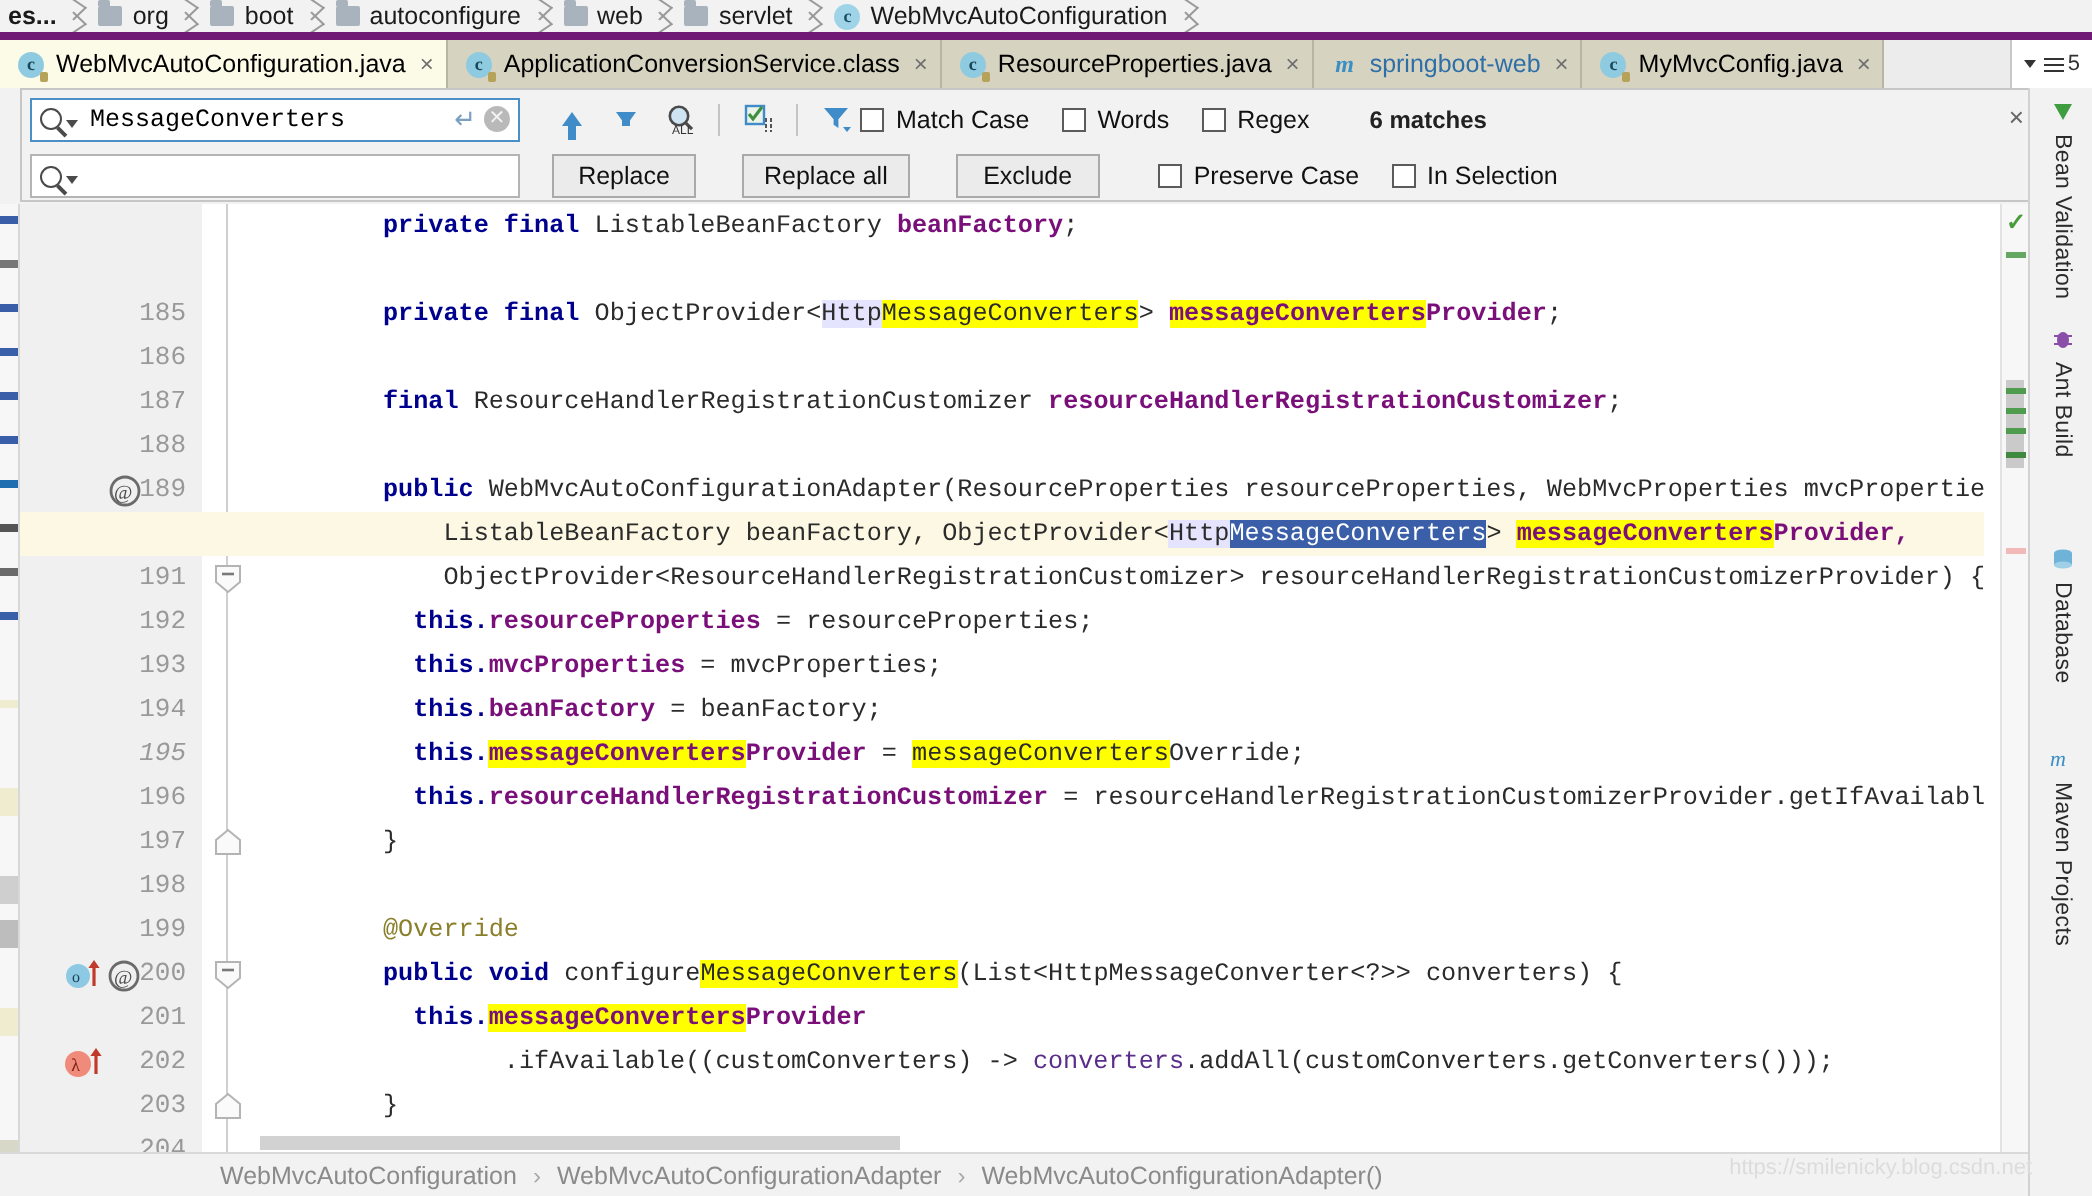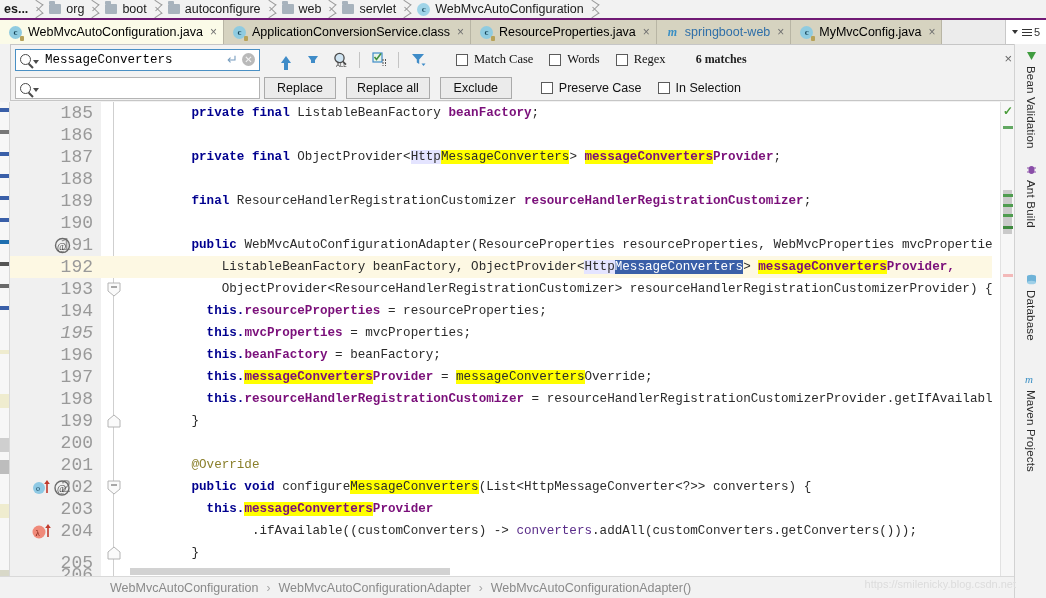--- a/index.html
+++ b/index.html
@@ -3,21 +3,21 @@
 <meta charset="utf-8">
 <style>
   * { box-sizing: border-box; margin:0; padding:0; }
   html,body { width:1046px; height:598px; overflow:hidden; background:#fff;
     font-family:"Liberation Sans", sans-serif; font-size:12px; color:#000; }
   #app { position:relative; width:1046px; height:598px; background:#f2f2f2; }
 
   
   .navbar { position:absolute; left:0; top:0; width:1046px; height:20px;
     background:#f2f2f2; display:flex; align-items:center; padding-left:0px;
-    border-bottom:2px solid #701a75; overflow:hidden; }
+    border-bottom:4px solid #701a75; overflow:hidden; }
   .crumb { display:flex; align-items:center; height:20px; padding:0 4px 0 4px;
     font-size:12.5px; color:#1a1a1a; white-space:nowrap; position:relative; }
   .crumb .sep { display:inline-block; width:10px; height:20px; margin-left:3px; position:relative; }
   .crumb .sep::before{ content:""; position:absolute; left:1px; top:2px; width:8px; height:8px;
      border-top:1px solid #9a9a9a; border-right:1px solid #9a9a9a;
      transform:rotate(34deg) skewX(-12deg); }
   .crumb .sep::after{ content:""; position:absolute; left:1px; top:9px; width:8px; height:8px;
      border-bottom:1px solid #9a9a9a; border-right:1px solid #9a9a9a;
      transform:rotate(-34deg) skewX(12deg); }
   .ic-folder { width:12px; height:10px; margin-right:5px; position:relative; flex:none;
@@ -72,40 +72,40 @@
   .findtools { display:flex; align-items:center; gap:3px; margin-left:14px; }
   .tbtn { width:24px; height:22px; display:flex; align-items:center; justify-content:center; }
   .arrow-up,.arrow-dn { width:0;height:0;border-left:5px solid transparent;border-right:5px solid transparent; }
   .arrow-up{ border-bottom:7px solid #3f8cc8; position:relative;}
   .arrow-up::after{content:"";position:absolute;left:-2px;top:7px;width:4px;height:7px;background:#3f8cc8;}
   .arrow-dn{ border-top:7px solid #3f8cc8; position:relative;}
   .arrow-dn::after{content:"";position:absolute;left:-2px;top:-7px;width:4px;height:7px;background:#3f8cc8;}
   .vsep { width:1px; height:16px; background:#c4c4c4; margin:0 4px; }
   .btn { height:22px; min-width:72px; padding:0 10px; background:#ebebeb; border:1px solid #aaa;
      font-size:12.5px; color:#111; font-family:"Liberation Sans", sans-serif; }
-  .btnrow { display:flex; gap:10px; margin-left:4px; }
+  .btnrow { display:flex; gap:23px; margin-left:16px; }
   .opts { display:flex; align-items:center; }
   .opt { display:flex; align-items:center; margin-right:16px; font-size:12.5px; color:#111; }
   .cb { width:12px; height:12px; border:1px solid #5b5b5b; background:#fff; margin-right:6px; flex:none; }
   .matches { font-size:12px; font-weight:bold; color:#222; margin-left:14px; }
   .closefind { position:absolute; right:7px; top:6px; color:#666; font-size:13px; }
 
   
   .editor { position:absolute; left:0; top:102px; width:1014px; height:474px; background:#fff; }
   .leftmarker { position:absolute; left:0; top:0; width:10px; height:474px; background:#f7f7f7;
      border-right:1px solid #d8d8d8; overflow:hidden; }
   .leftmarker .tick { position:absolute; left:0; width:9px; height:3px; }
   .gutter { position:absolute; left:10px; top:0; width:91px; height:474px; background:#f0f0f0; }
   .foldcol { position:absolute; left:101px; top:0; width:30px; height:474px; background:#fff; }
   .foldline { position:absolute; left:12px; top:0; width:1px; height:474px; background:#cfcfcf; }
   .code { position:absolute; left:131px; top:0; right:22px; height:474px; overflow:hidden;
      font-family:"Liberation Mono", monospace; font-size:12.6px; }
   .row { position:absolute; left:0; width:100%; height:22px; line-height:22px; white-space:pre; }
   .gnum { position:absolute; right:8px; width:80px; text-align:right; height:22px; line-height:22px;
-     color:#999; font-family:"Liberation Mono", monospace; font-size:18px; }
+     color:#999; font-family:"Liberation Mono", monospace; font-size:13px;margin-top:44px; }
   .grow { position:absolute; left:0; width:91px; height:22px; }
   .grow.cur, .row.cur, .foldrow.cur { background:#fdf8e3; }
 
   .kw   { color:#00008f; font-weight:bold; }
   .fld  { color:#7a0f7a; font-weight:bold; }
   .plain{ color:#2b2b2b; }
   .ann  { color:#8a7f2a; }
   .par  { color:#5a2d8a; }
   .hl   { background:#ffff00; }
   .sel  { background:#3a5fa8; color:#fff; }
@@ -250,21 +250,21 @@
         </span>
         <span class="vsep"></span>
         <span class="tbtn">
           <svg width="17" height="17" viewBox="0 0 17 17">
             <polygon points="2,3 14,3 9.2,8.6 9.2,13 6.8,11.4 6.8,8.6" fill="#3f8cc8"></polygon>
             <polygon points="11.5,12.5 15.5,12.5 13.5,15" fill="#3f8cc8"></polygon>
           </svg>
         </span>
       </div>
 
-      <div class="opts" style="margin-left:26px;font-family:Liberation Serif, serif;">
+      <div class="opts" style="">
         <label class="opt">
           <span class="cb"></span>
           <span>Match Case</span>
         </label>
         <label class="opt">
           <span class="cb"></span>
           <span>Words</span>
         </label>
         <label class="opt">
           <span class="cb"></span>

